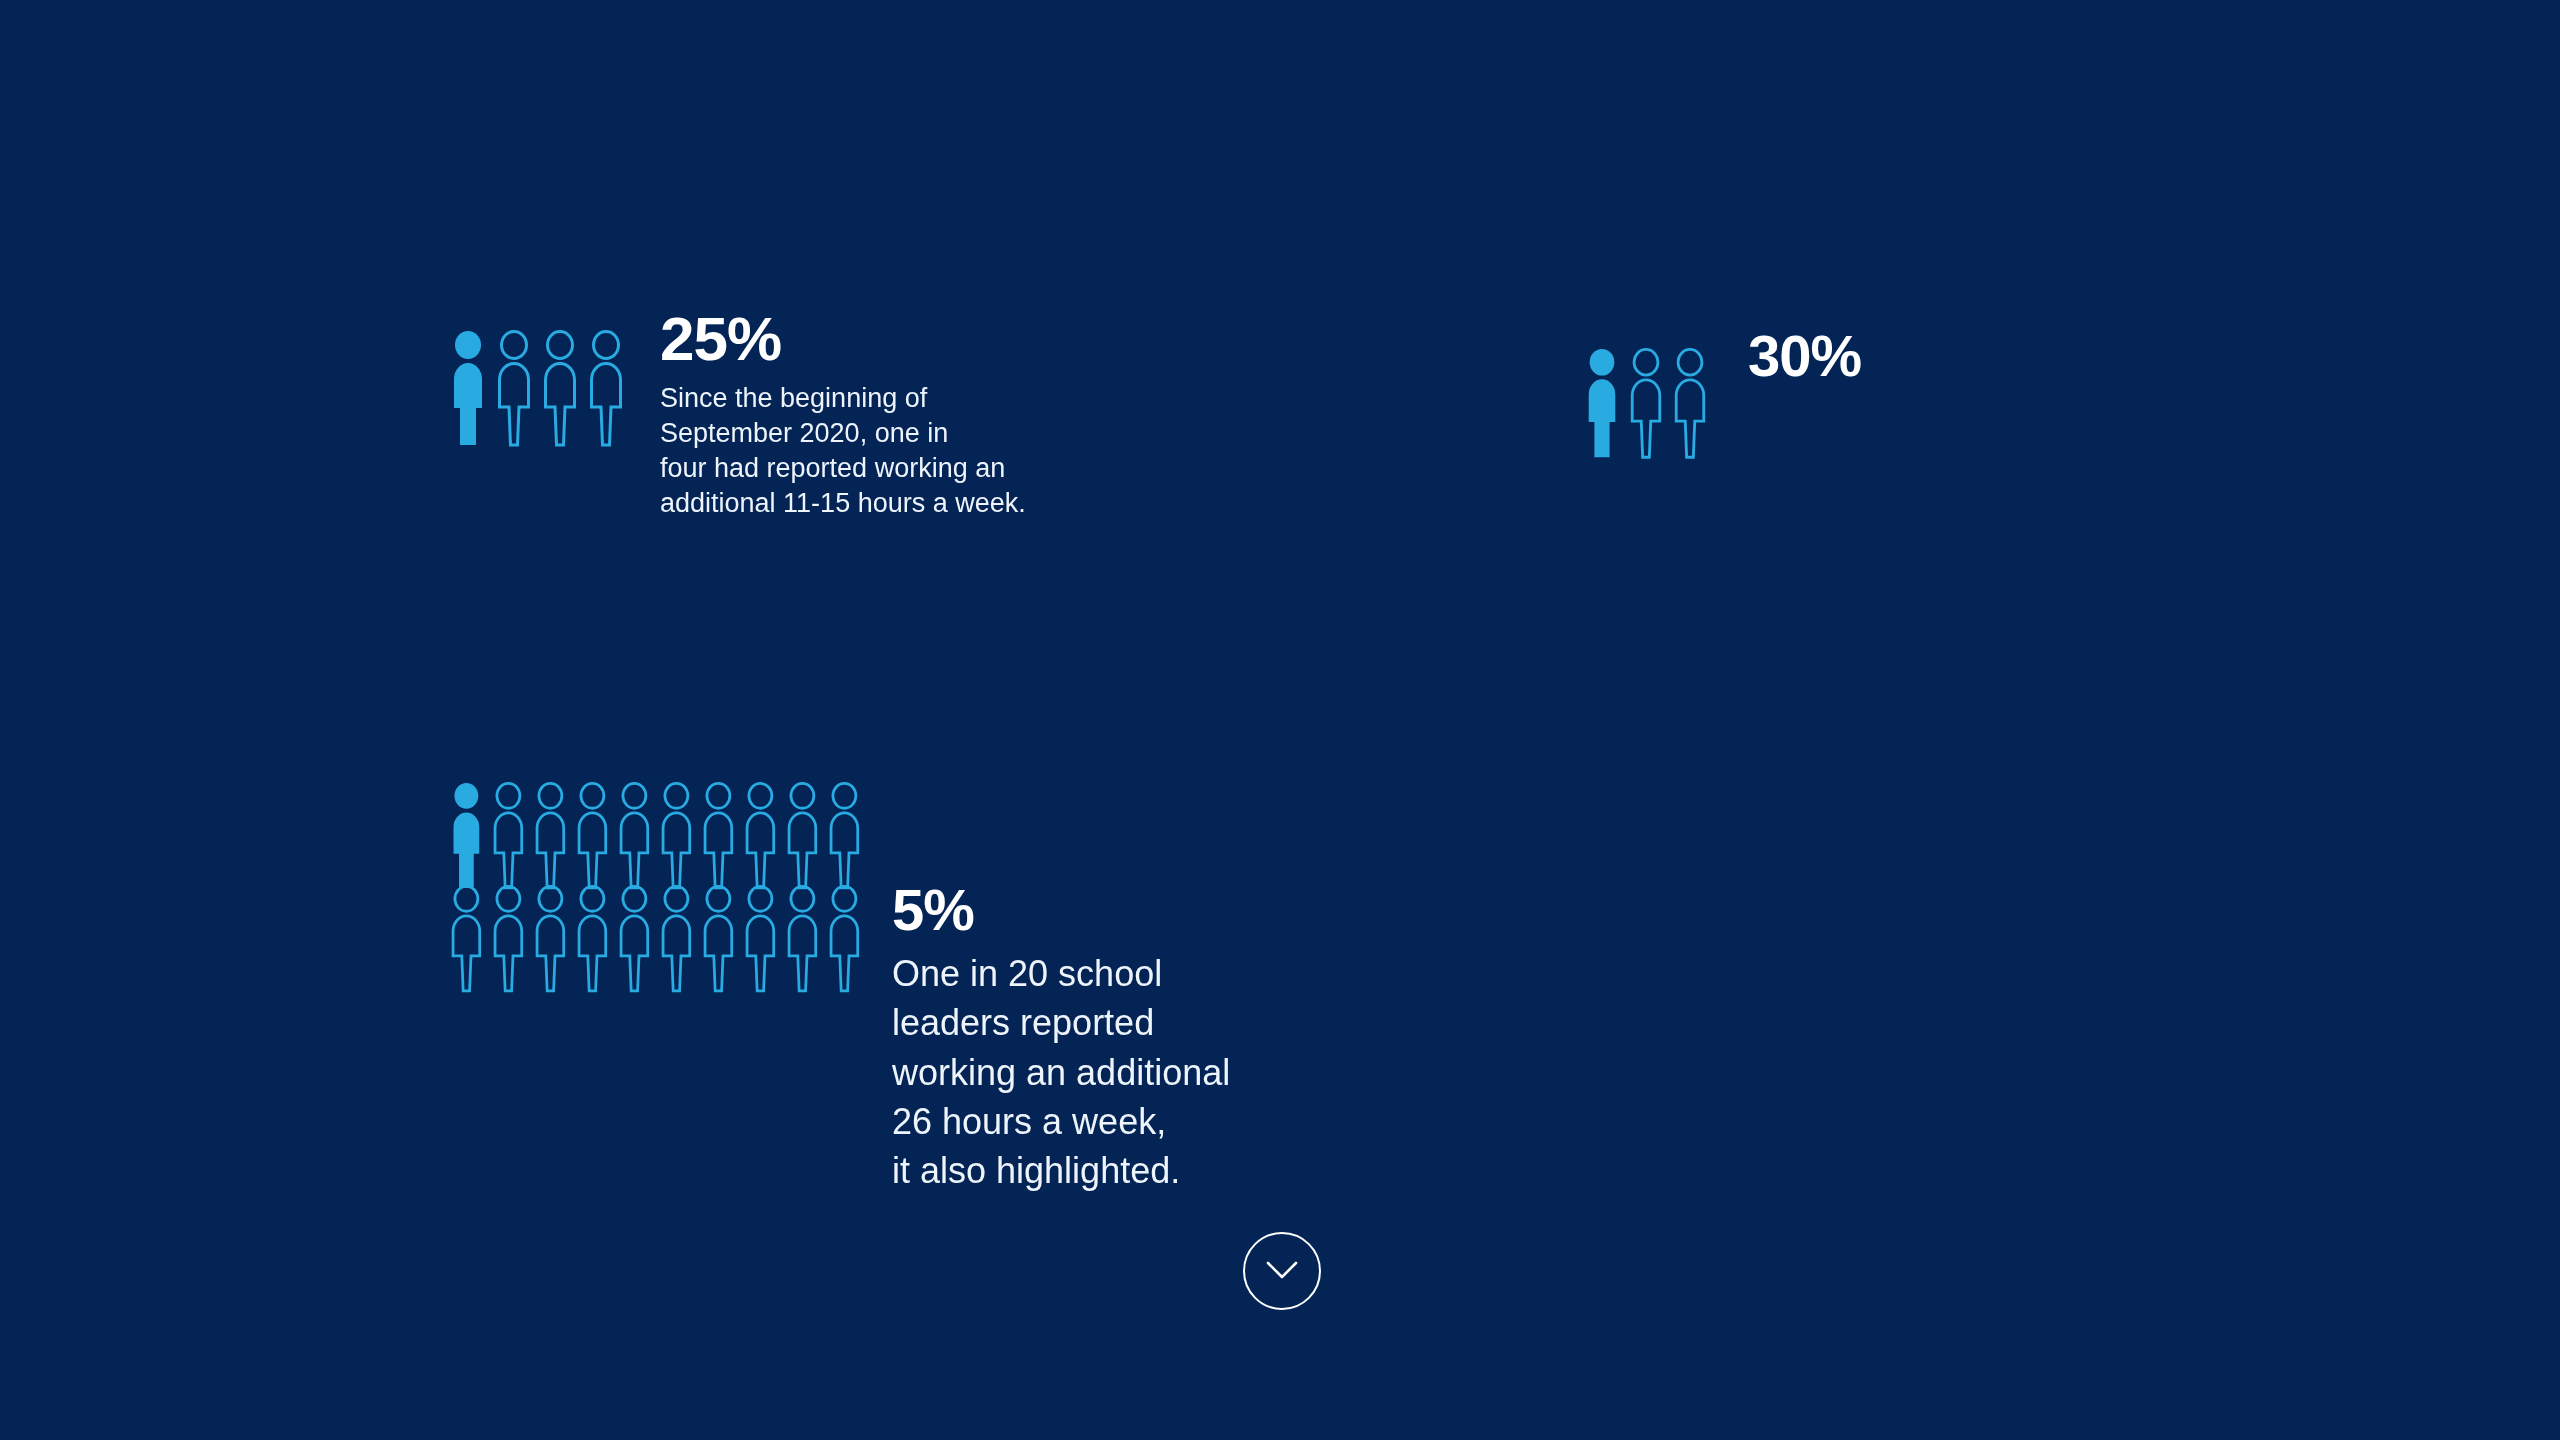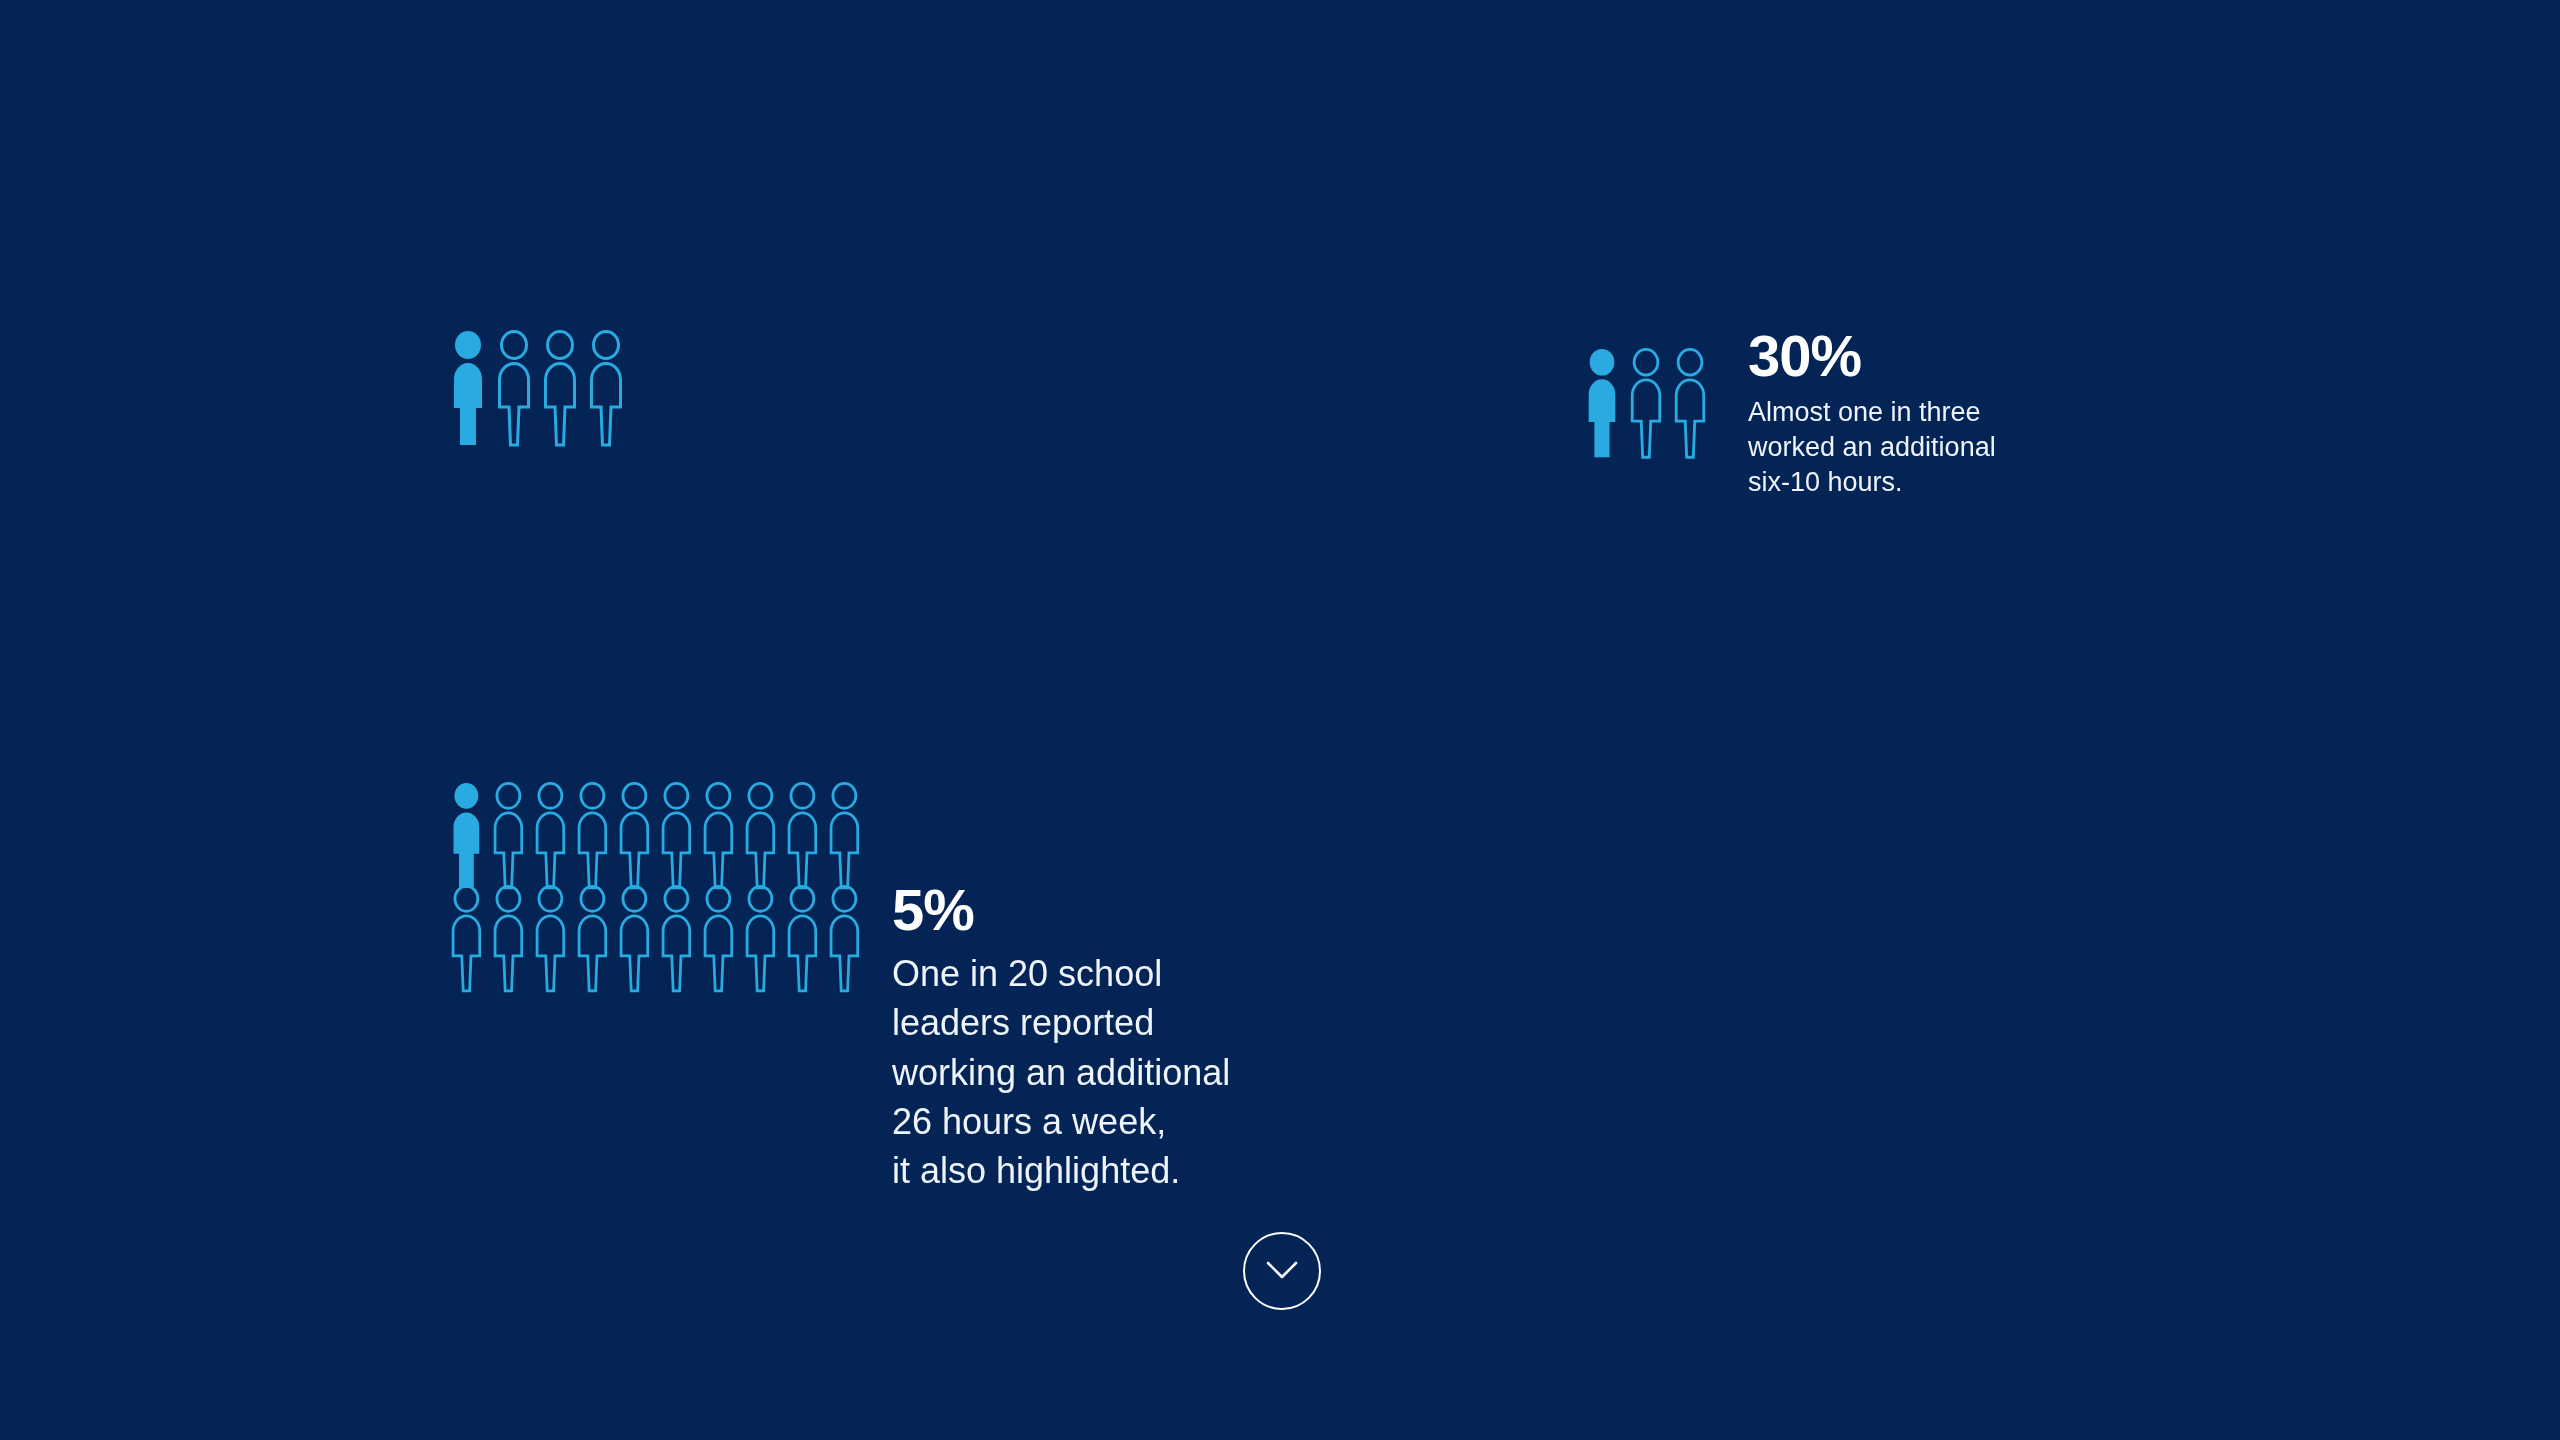--- a/index.html
+++ b/index.html
@@ -90,20 +90,27 @@
             </svg>
           </span>
           <span style="display: inline-block; width: 46px;">
             <svg width="46.0" height="118.0" viewBox="0 0 46 118" class="figure">
               <ellipse cx="20" cy="15" rx="12.5" ry="13.5" fill="none" stroke="#29ABE2" stroke-width="3"></ellipse>
               <path d="M5.5 50 A14.5 16.5 0 0 1 34.5 50 L34.5 77 L25 77 L23.5 115 L16.5 115 L15 77 L5.5 77 Z" fill="none" stroke="#29ABE2" stroke-width="3" stroke-linejoin="miter"></path>
             </svg>
           </span>
         </div>
     </div>
+    <div class="copy">
+      <div class="pct">25%</div>
+      <div class="desc">Since the beginning of
+September 2020, one in
+four had reported working an
+additional 11-15 hours a week.</div>
+    </div>
   </div>
 
   <div class="stat-block" id="block-30">
     <div class="people">
       <div class="people-row">
           <span style="display: inline-block; width: 44px;">
             <svg width="43.7" height="112.1" viewBox="0 0 46 118" class="figure">
               <ellipse cx="20" cy="15" rx="13" ry="14" fill="#29ABE2"></ellipse>
               <path d="M6 49 A14 16 0 0 1 34 49 L34 78 L28 78 L28 115 L12 115 L12 78 L6 78 Z" fill="#29ABE2"></path>
             </svg>
@@ -117,23 +124,20 @@
           <span style="display: inline-block; width: 44px;">
             <svg width="43.7" height="112.1" viewBox="0 0 46 118" class="figure">
               <ellipse cx="20" cy="15" rx="12.5" ry="13.5" fill="none" stroke="#29ABE2" stroke-width="3"></ellipse>
               <path d="M5.5 50 A14.5 16.5 0 0 1 34.5 50 L34.5 77 L25 77 L23.5 115 L16.5 115 L15 77 L5.5 77 Z" fill="none" stroke="#29ABE2" stroke-width="3" stroke-linejoin="miter"></path>
             </svg>
           </span>
         </div>
     </div>
     <div class="copy">
       <div class="pct">30%</div>
-      <div class="desc">Almost one in three
-worked an additional
-six-10 hours.</div>
     </div>
   </div>
 
   <div class="stat-block" id="block-5">
     <div class="people" id="grid-5">
         <div class="people-row grid-row">
           <span style="display: inline-block; width: 42px;">
             <svg width="42.3" height="108.6" viewBox="0 0 46 118" class="figure">
               <ellipse cx="20" cy="15" rx="13" ry="14" fill="#29ABE2"></ellipse>
               <path d="M6 49 A14 16 0 0 1 34 49 L34 78 L28 78 L28 115 L12 115 L12 78 L6 78 Z" fill="#29ABE2"></path>

